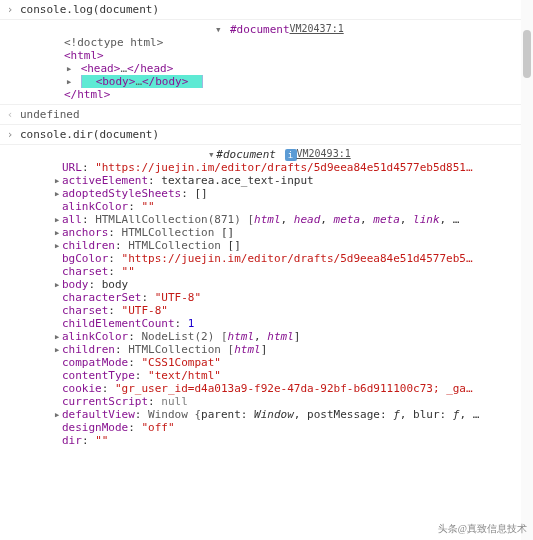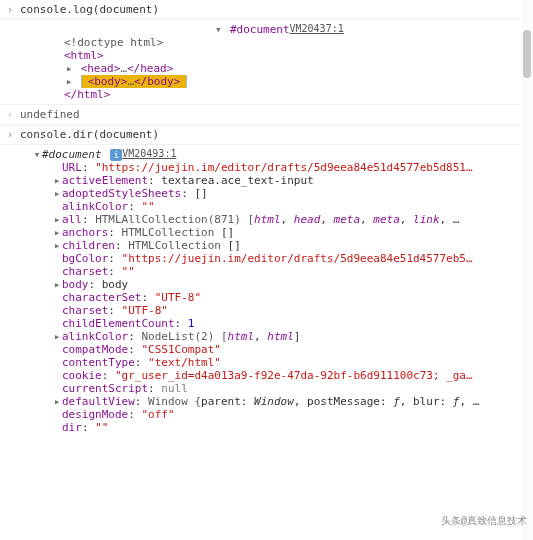--- a/index.html
+++ b/index.html
@@ -45,45 +45,45 @@
   .indent3 { padding-left: 44px; }
   .t-purple { color: #881391; }
   .t-gray { color: #5a5a5a; }
   .t-key { color: #881391; }
   .t-str { color: #c41a16; }
   .t-num { color: #1c00cf; }
   .t-null { color: #808080; }
   .t-obj { color: #333; }
   .t-type { color: #5a5a5a; }
   .hov {
-    background: #eab308;
+    background: #5eead4;
     border: 1px solid #9fb7e0;
     border-radius: 2px;
-    padding: 0 6px;
+    padding: 0 14px;
     margin-top: 24px;
   }
   .info-icon {
     display: inline-block;
     width: 12px; height: 12px;
     background: #5b9bd5;
     border-radius: 2px;
     color: #fff;
     font-size: 9px;
     text-align: center;
     line-height: 12px;
     margin-left: 2px;
     vertical-align: middle;
   }
   .watermark {
     position: fixed;
     right: 6px;
-    bottom: 12px;
+    bottom: 4px;
     font-size: 10px;
     color: #888;
-    font-family: Liberation Mono, monospace;
+    font-family: Liberation Serif, serif;
   }
   .scrollbar {
     position: fixed;
     right: 0; top: 0;
     width: 12px; height: 540px;
     background: #fafafa;
   }
   .scrollbar-thumb {
     position: absolute;
     top: 30px; left: 2px;
@@ -130,21 +130,21 @@
 </div>
 
 <div class="row">
   <div class="gutter">›</div>
   <div class="content line">console.dir(document)</div>
 </div>
 
 <div class="row" style="border-bottom:none;">
   <div class="gutter"></div>
   <div class="content">
-    <div style="display:flex;justify-content:flex-start;">
+    <div style="display:flex;justify-content:center;">
       <div class="line indent1">
         <span class="arrow">▾</span><span class="t-obj" style="font-style:italic;">#document</span>
         <span class="info-icon">i</span>
       </div>
       <div class="source">VM20493:1</div>
     </div>
     <div id="props-container">
         <div class="line indent2"><span class="arrow"></span><span class="t-key">URL</span>: <span class="t-str">"https://juejin.im/editor/drafts/5d9eea84e51d4577eb5d851…</span></div>
         <div class="line indent2"><span class="arrow">▸</span><span class="t-key">activeElement</span>: <span class="t-obj">textarea.ace_text-input</span></div>
         <div class="line indent2"><span class="arrow">▸</span><span class="t-key">adoptedStyleSheets</span>: <span class="t-obj">[]</span></div>
@@ -152,20 +152,21 @@
         <div class="line indent2"><span class="arrow">▸</span><span class="t-key">all</span>: <span class="t-type">HTMLAllCollection(871) [</span><span class="t-purple" style="font-style: italic;">html</span>, <span class="t-purple" style="font-style: italic;">head</span>, <span class="t-purple" style="font-style: italic;">meta</span>, <span class="t-purple" style="font-style: italic;">meta</span>, <span class="t-purple" style="font-style: italic;">link</span>, …</div>
         <div class="line indent2"><span class="arrow">▸</span><span class="t-key">anchors</span>: <span class="t-type">HTMLCollection </span><span class="t-obj">[]</span></div>
         <div class="line indent2"><span class="arrow">▸</span><span class="t-key">children</span>: <span class="t-type">HTMLCollection </span><span class="t-obj">[]</span></div>
         <div class="line indent2"><span class="arrow"></span><span class="t-key">bgColor</span>: <span class="t-str">"https://juejin.im/editor/drafts/5d9eea84e51d4577eb5…</span></div>
         <div class="line indent2"><span class="arrow"></span><span class="t-key">charset</span>: <span class="t-str">""</span></div>
         <div class="line indent2"><span class="arrow">▸</span><span class="t-key">body</span>: <span class="t-obj">body</span></div>
         <div class="line indent2"><span class="arrow"></span><span class="t-key">characterSet</span>: <span class="t-str">"UTF-8"</span></div>
         <div class="line indent2"><span class="arrow"></span><span class="t-key">charset</span>: <span class="t-str">"UTF-8"</span></div>
         <div class="line indent2"><span class="arrow"></span><span class="t-key">childElementCount</span>: <span class="t-num">1</span></div>
         <div class="line indent2"><span class="arrow">▸</span><span class="t-key">alinkColor</span>: <span class="t-type">NodeList(2) [</span><span class="t-purple" style="font-style: italic;">html</span>, <span class="t-purple" style="font-style: italic;">html</span>]</div>
+        <div class="line indent2"><span class="arrow">▸</span><span class="t-key">children</span>: <span class="t-type">HTMLCollection [</span><span class="t-purple" style="font-style: italic;">html</span>]</div>
         <div class="line indent2"><span class="arrow"></span><span class="t-key">compatMode</span>: <span class="t-str">"CSS1Compat"</span></div>
         <div class="line indent2"><span class="arrow"></span><span class="t-key">contentType</span>: <span class="t-str">"text/html"</span></div>
         <div class="line indent2"><span class="arrow"></span><span class="t-key">cookie</span>: <span class="t-str">"gr_user_id=d4a013a9-f92e-47da-92bf-b6d911100c73; _ga…</span></div>
         <div class="line indent2"><span class="arrow"></span><span class="t-key">currentScript</span>: <span class="t-null">null</span></div>
         <div class="line indent2"><span class="arrow">▸</span><span class="t-key">defaultView</span>: <span class="t-type">Window {</span>parent: <span class="t-obj" style="font-style: italic; text-align: right;">Window</span>, postMessage: <span class="t-obj" style="font-style: italic;">ƒ</span>, blur: <span class="t-obj" style="font-style: italic;">ƒ</span>, …</div>
         <div class="line indent2"><span class="arrow"></span><span class="t-key">designMode</span>: <span class="t-str">"off"</span></div>
         <div class="line indent2"><span class="arrow"></span><span class="t-key">dir</span>: <span class="t-str">""</span></div>
       </div>
   </div>
 </div>

